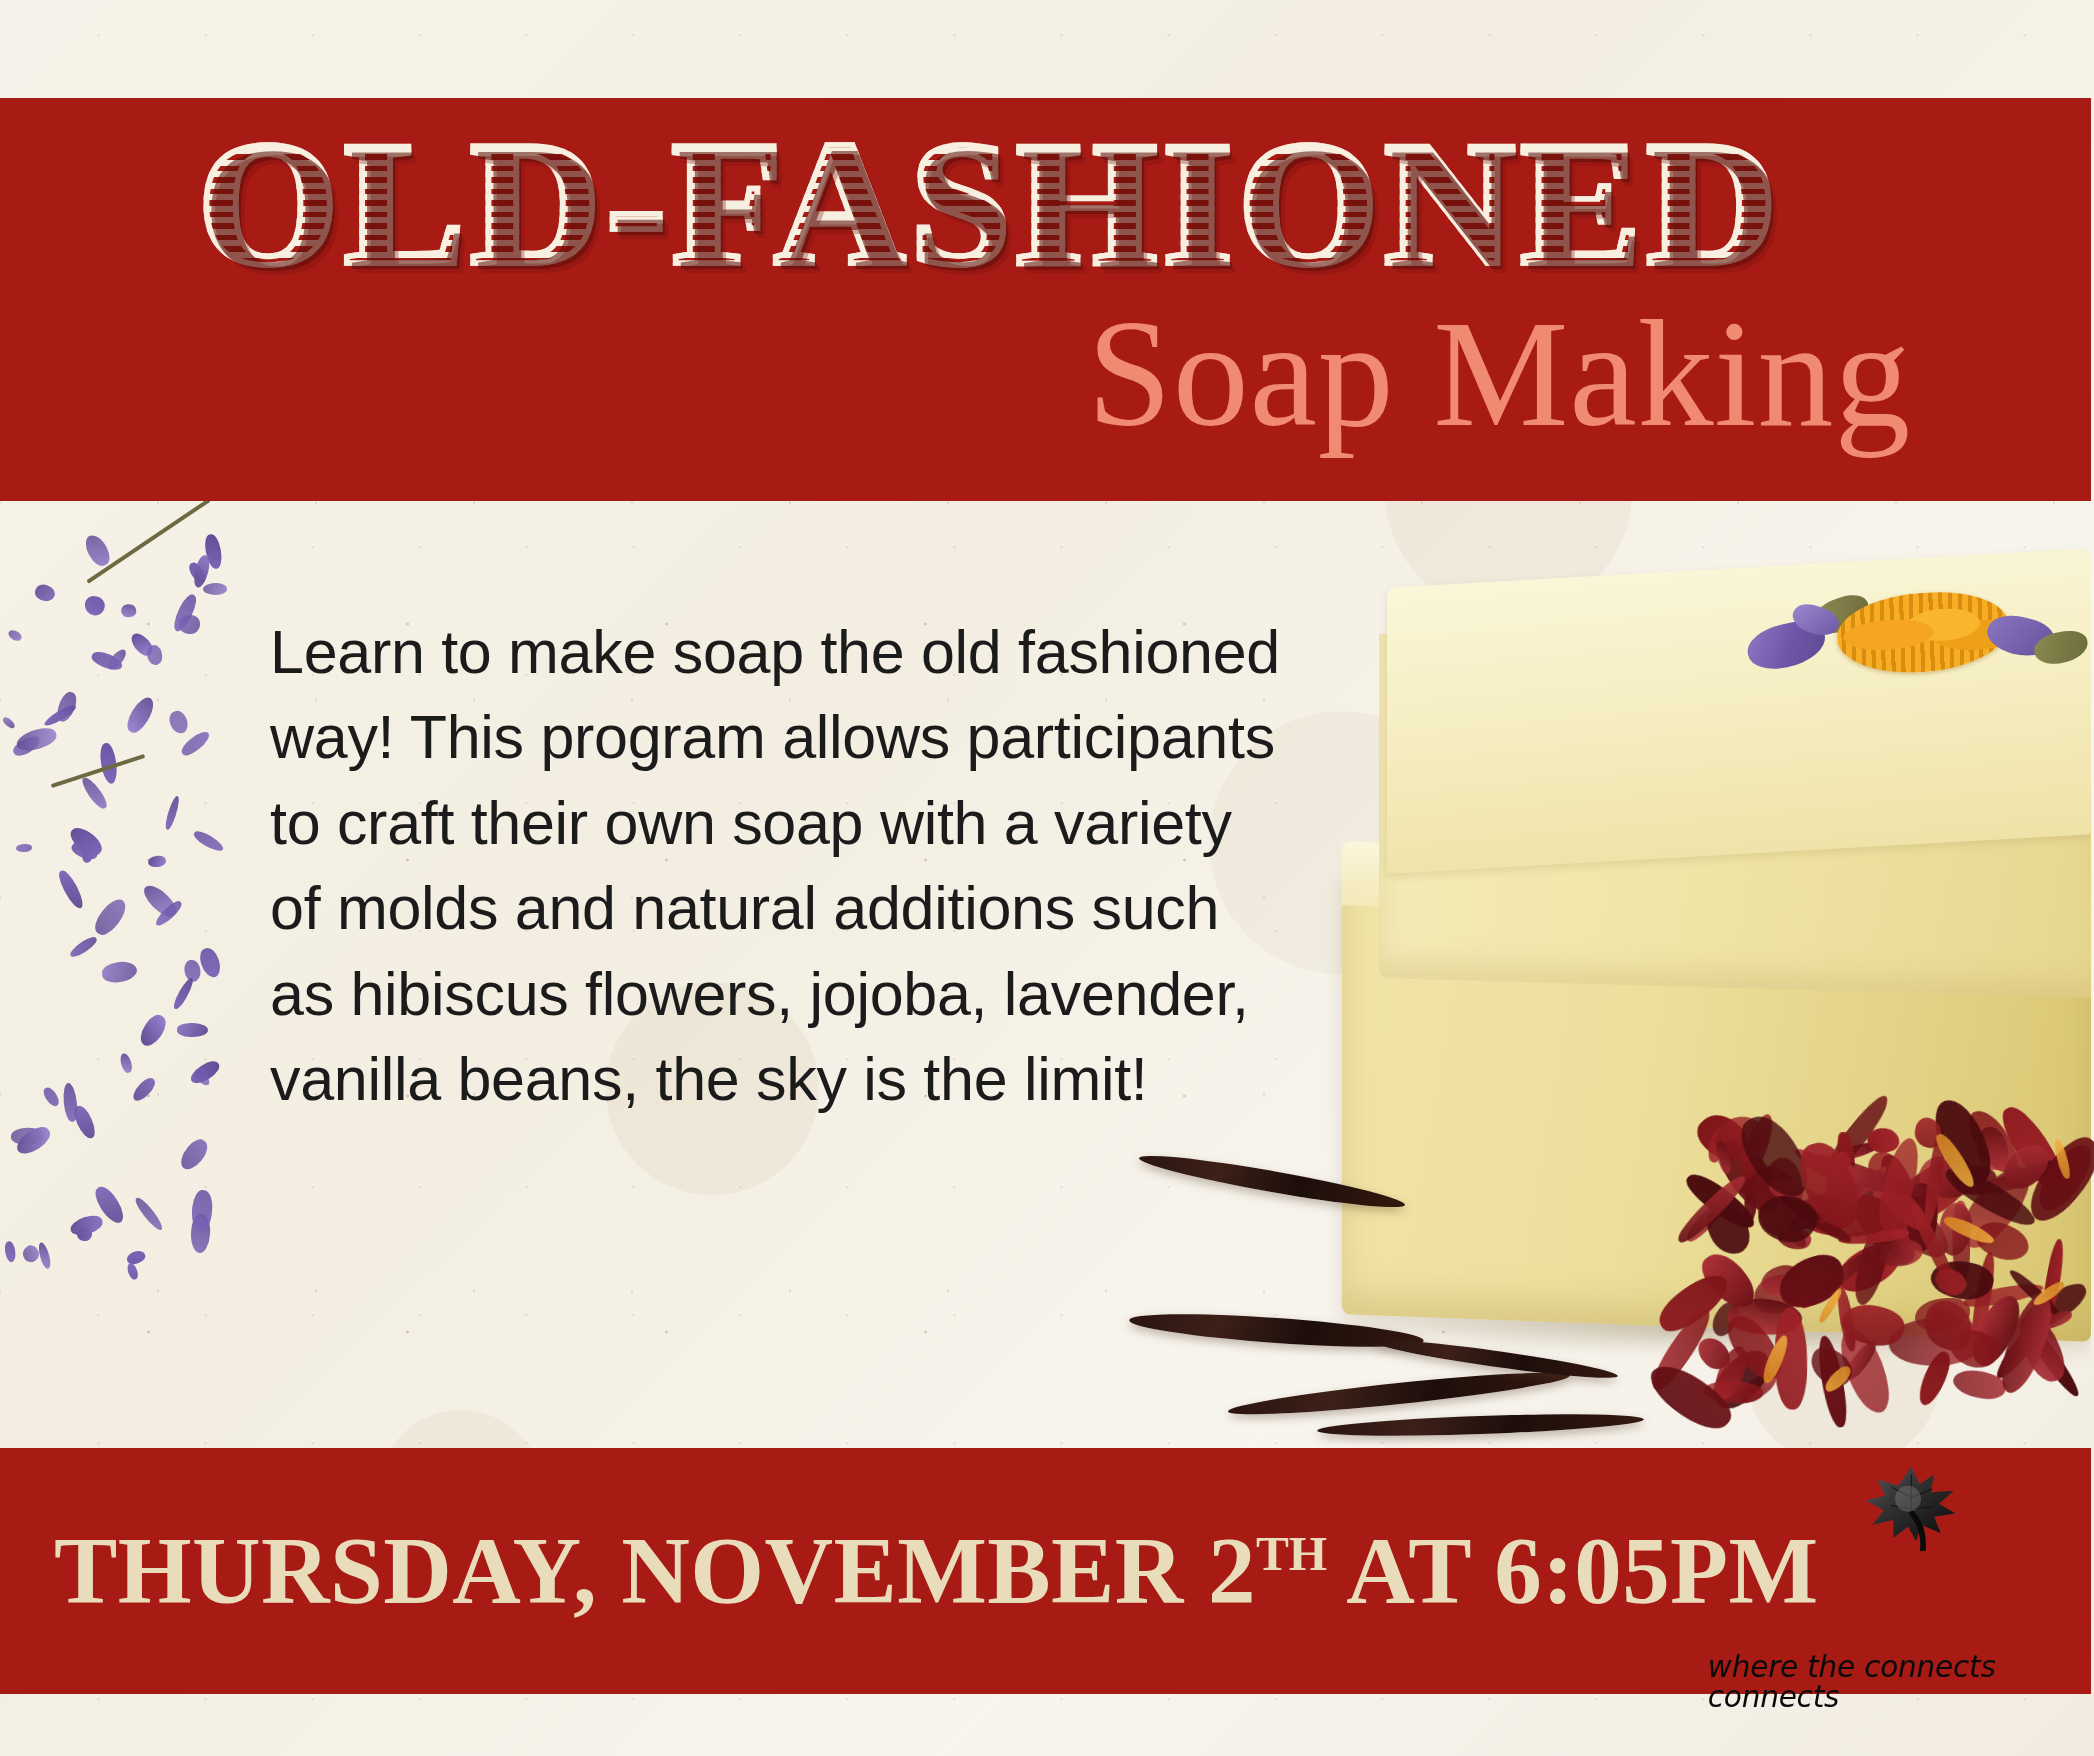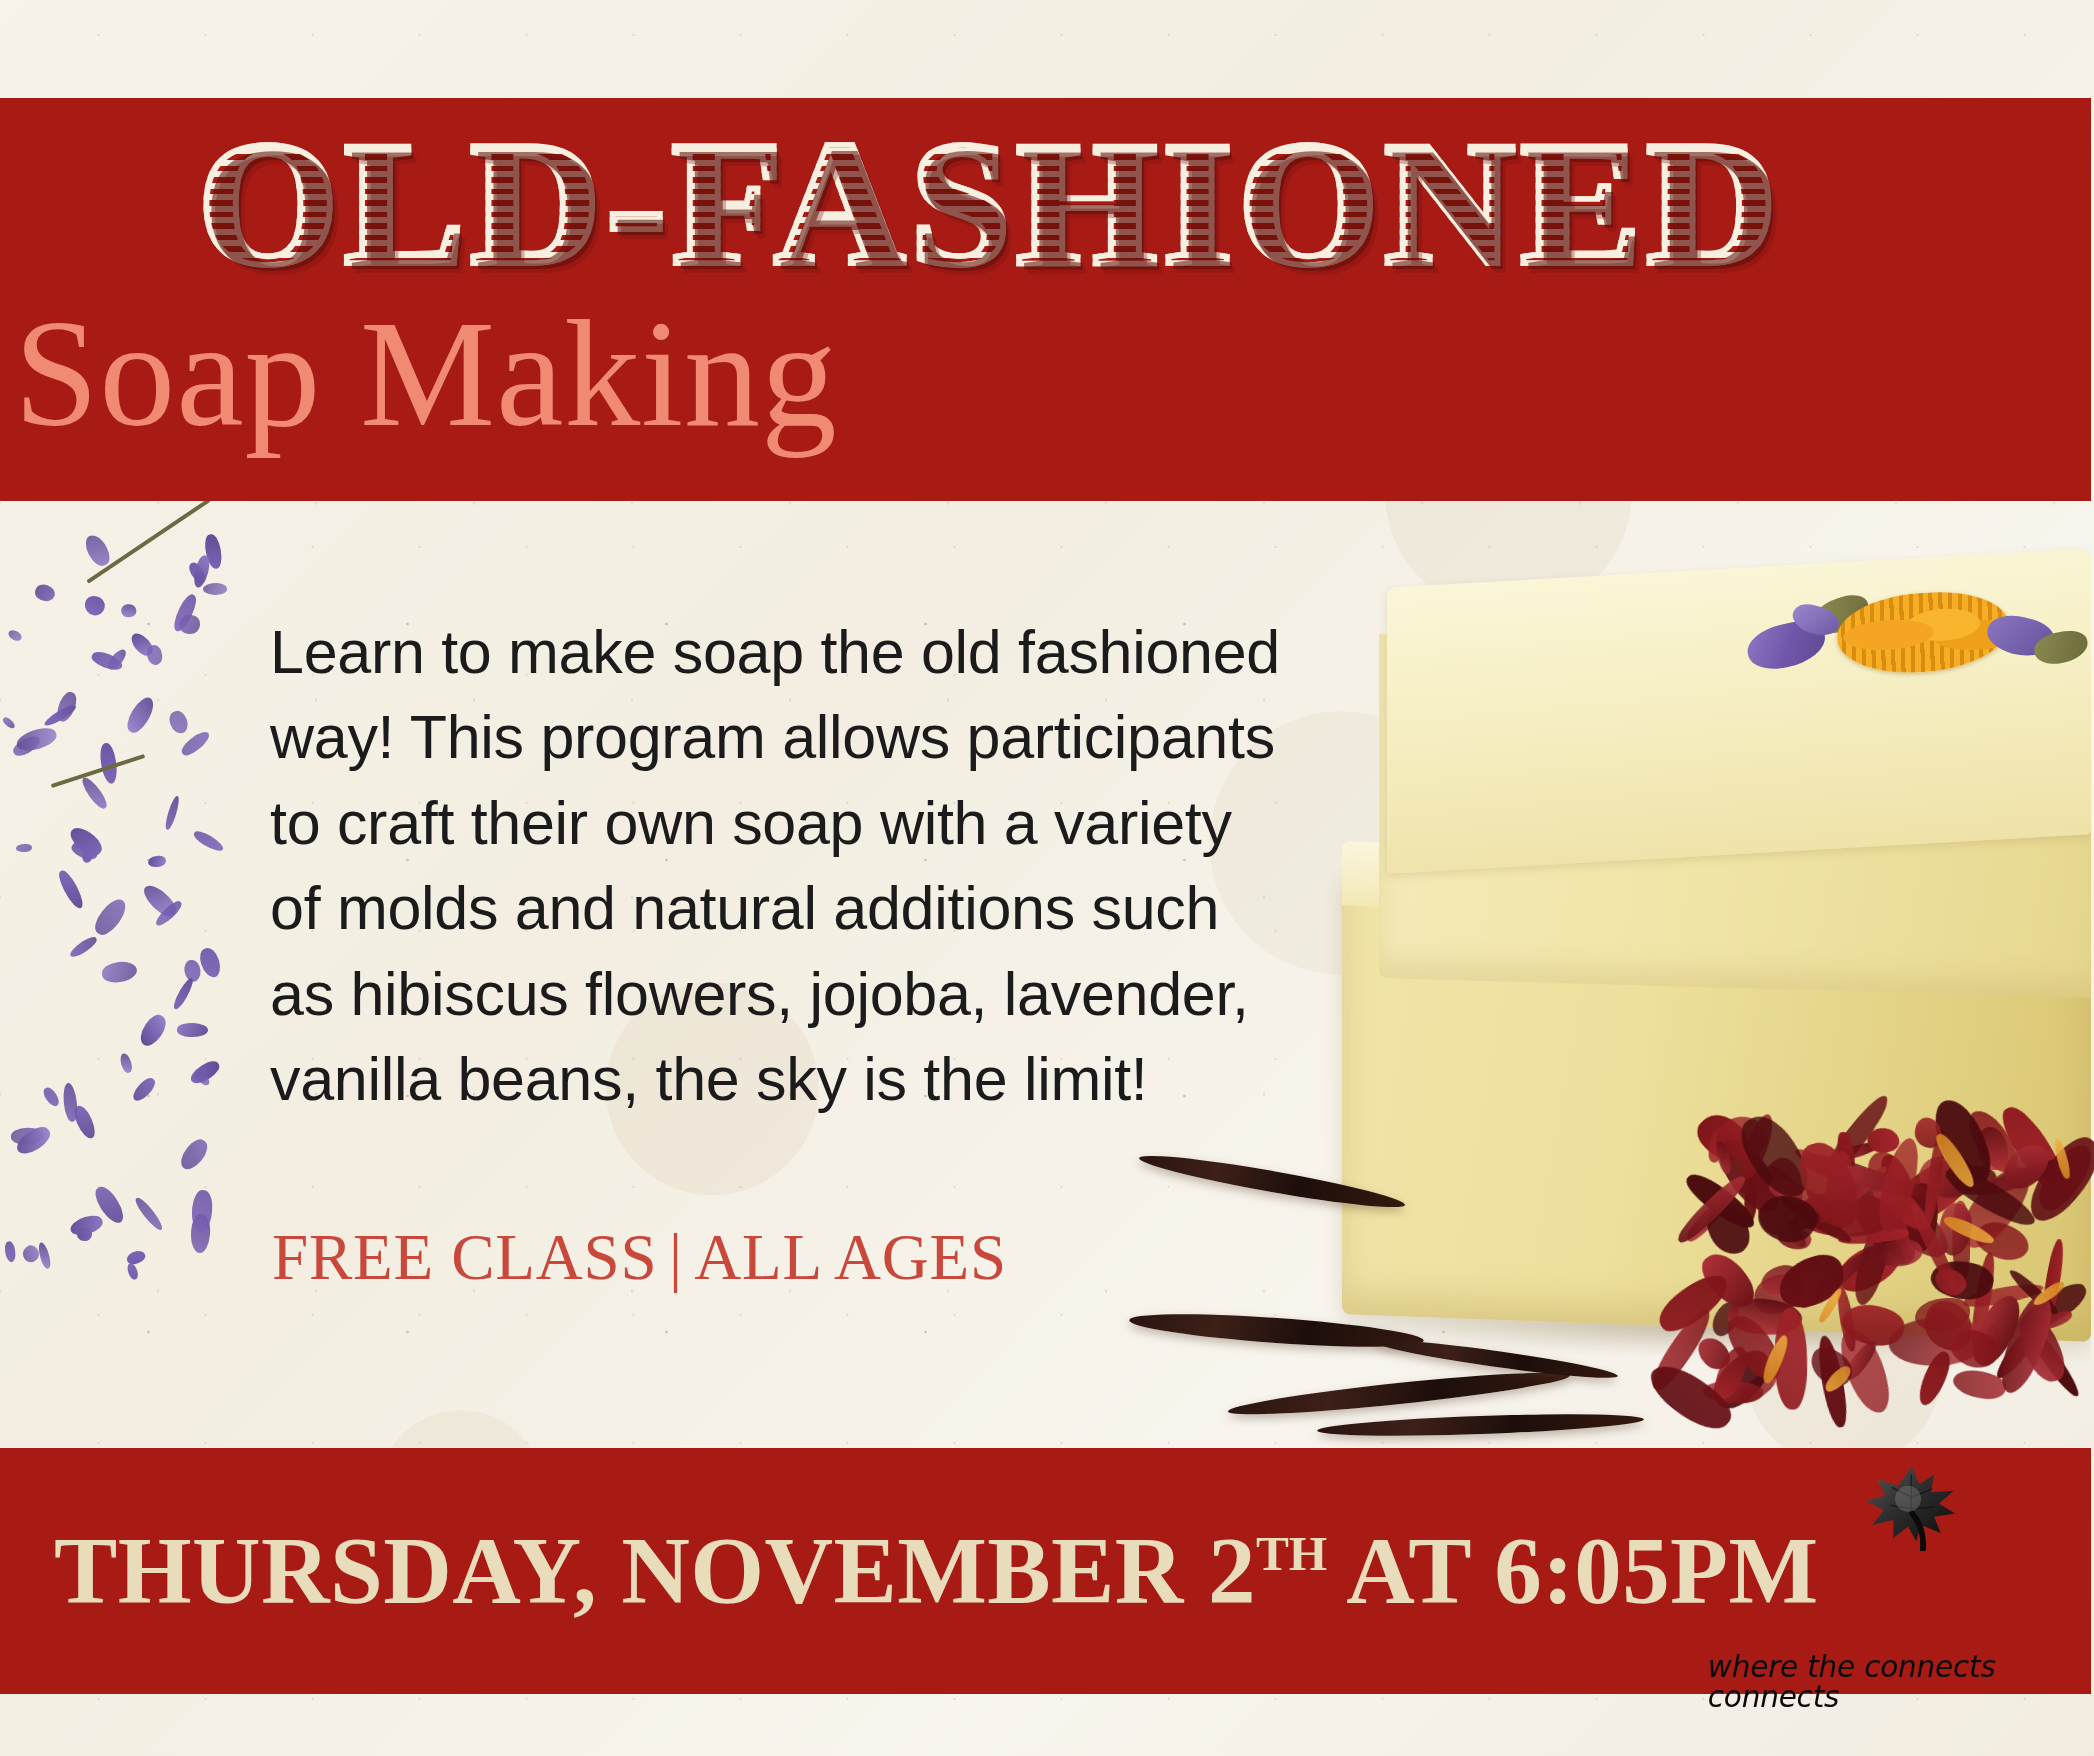--- a/index.html
+++ b/index.html
@@ -67,22 +67,22 @@
         #a81b15 5.7px, #a81b15 11.5px);
     -webkit-background-clip:text;
     background-clip:text;
     color:transparent;
     -webkit-text-stroke:5.7px #f7efe0;
     paint-order:stroke fill;
     display:inline-block;
   }
 
   .headline-script{
-    position:absolute;top:200px;left:14px;width:1911px;
-    text-align:left;
+    position:absolute;top:200px;left:0;width:1911px;
+    text-align:right;
     font-family:"Liberation Serif",serif;
     font-size:152px;
     line-height:1;
     color:#f08a72;
     letter-spacing:0.8px;
   }
 
   
   .body-copy{
     position:absolute;
@@ -462,23 +462,20 @@
   <div class="band band-top"></div>
   <div class="headline-wrap">
     <div class="headline-main">
       <span class="striped">OLD-FASHIONED</span>
     </div>
     <div class="headline-script">Soap Making</div>
   </div>
 
   <div class="body-copy">Learn to make soap the old fashioned way! This program allows participants to craft their own soap with a variety of molds and natural additions such as hibiscus flowers, jojoba, lavender, vanilla beans, the sky is the limit!</div>
 
-  <div class="tagline">
-    <span>FREE CLASS</span><span class="divider">|</span><span>ALL AGES</span>
-  </div>
 
   <div class="band band-bottom"></div>
 
   <div class="date-line">
     <span>THURSDAY, NOVEMBER 2</span><sup>TH</sup><span> AT 6:05PM</span>
   </div>
 
   <div class="logo">
     <svg class="logo-leaf" viewBox="0 0 118 108">
       <defs>

